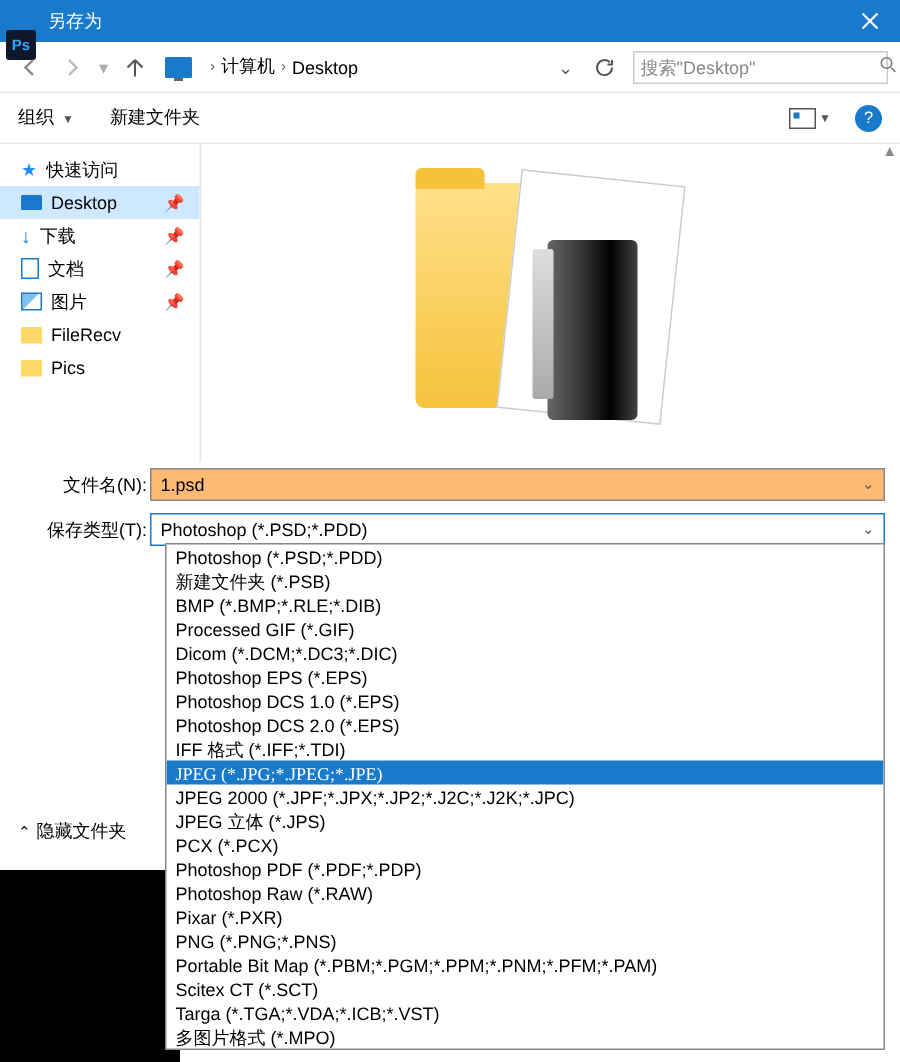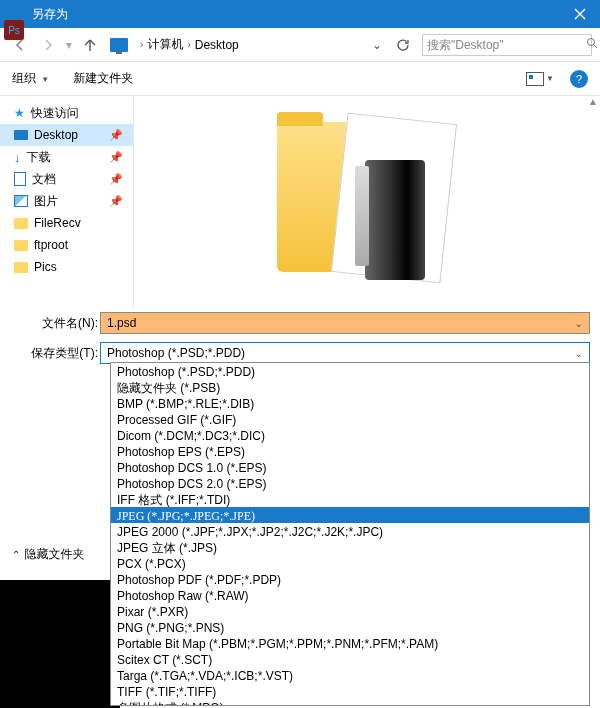--- a/index.html
+++ b/index.html
@@ -1,18 +1,18 @@
 <!DOCTYPE html>
 <html><head>
 <meta charset="utf-8">
 <style>
 * { margin: 0; padding: 0; box-sizing: border-box; font-family: "Microsoft YaHei", "Segoe UI", sans-serif; }
 body { background: #fff; width: 600px; height: 708px; overflow: hidden; position: relative; }
 .titlebar { height: 28px; background: #1979ca; display: flex; align-items: center; color: #fff; font-size: 12px; }
-.titlebar .ps-icon { width: 20px; height: 20px; background: #7f1d1d; color:#31a8ff; display:flex; align-items:center; justify-content:center; font-size:10px; font-weight:normal; margin-left:4px; border-radius:2px;margin-top:32px;}
+.titlebar .ps-icon { width: 20px; height: 20px; background: #0f172a; color:#31a8ff; display:flex; align-items:center; justify-content:center; font-size:10px; font-weight:bold; margin-left:4px; border-radius:2px;margin-top:32px;}
 .titlebar .title { margin-left: 8px; flex: 1; }
 .titlebar .close { width: 40px; height: 28px; display:flex; align-items:center; justify-content:center; }
 .titlebar .close svg { stroke:#fff; }
 .navbar { height: 34px; display:flex; align-items:center; padding: 0 8px; border-bottom: 1px solid #e5e5e5; font-size: 12px; gap:4px; }
 .navbar .circ-btn { width:24px; height:24px; display:flex; align-items:center; justify-content:center; color:#888;}
 .navbar .arrow-up { color:#555; }
 .navbar .sep { color:#aaa; margin:0 2px;}
 .navbar .pc-icon { width:18px; height:14px; background:#1979ca; border-radius:1px; position:relative; margin-left:4px;}
 .navbar .pc-icon::after{content:"";position:absolute;bottom:-2px;left:6px;width:6px;height:2px;background:#666;}
 .navbar .path { display:flex; align-items:center; margin-left:4px; }
@@ -156,24 +156,20 @@
         <div class="ic-pic"></div>
         <span>图片</span>
         <span class="pin">📌</span>
       </div>
       <div class="item">
         <div class="ic-folder"></div>
         <span>FileRecv</span>
       </div>
       <div class="item">
         <div class="ic-folder"></div>
-        <span>ftproot</span>
-      </div>
-      <div class="item">
-        <div class="ic-folder"></div>
         <span>Pics</span>
       </div>
     </div>
   <div class="content">
     <div class="scroll">▲</div>
     <div class="folder-preview">
       <div class="big-folder"></div>
       <div class="papers"></div>
       <div class="phone"></div>
     </div>
@@ -190,40 +186,39 @@
 <div class="form-row">
   <div class="label">保存类型(T):</div>
   <div class="field blue">
     <span class="val">Photoshop (*.PSD;*.PDD)</span>
     <span class="dd">⌄</span>
   </div>
 </div>
 
 <div class="dropdown-list" id="ft-list">
     <div class="opt">Photoshop (*.PSD;*.PDD)</div>
-    <div class="opt">隐藏文件夹 (*.PSB)</div>
+    <div class="opt">新建文件夹 (*.PSB)</div>
     <div class="opt">BMP (*.BMP;*.RLE;*.DIB)</div>
     <div class="opt">Processed GIF (*.GIF)</div>
     <div class="opt">Dicom (*.DCM;*.DC3;*.DIC)</div>
     <div class="opt">Photoshop EPS (*.EPS)</div>
     <div class="opt">Photoshop DCS 1.0 (*.EPS)</div>
     <div class="opt">Photoshop DCS 2.0 (*.EPS)</div>
     <div class="opt">IFF 格式 (*.IFF;*.TDI)</div>
     <div class="opt highlight">JPEG (*.JPG;*.JPEG;*.JPE)</div>
     <div class="opt">JPEG 2000 (*.JPF;*.JPX;*.JP2;*.J2C;*.J2K;*.JPC)</div>
     <div class="opt">JPEG 立体 (*.JPS)</div>
     <div class="opt">PCX (*.PCX)</div>
     <div class="opt">Photoshop PDF (*.PDF;*.PDP)</div>
     <div class="opt">Photoshop Raw (*.RAW)</div>
     <div class="opt">Pixar (*.PXR)</div>
     <div class="opt">PNG (*.PNG;*.PNS)</div>
     <div class="opt">Portable Bit Map (*.PBM;*.PGM;*.PPM;*.PNM;*.PFM;*.PAM)</div>
     <div class="opt">Scitex CT (*.SCT)</div>
     <div class="opt">Targa (*.TGA;*.VDA;*.ICB;*.VST)</div>
-    <div class="opt">TIFF (*.TIF;*.TIFF)</div>
     <div class="opt">多图片格式 (*.MPO)</div>
   </div>
 
 <div class="bottom-left">
   <span class="caret">⌃</span>
   <span>隐藏文件夹</span>
 </div>
 
 <div class="black-strip"></div>
 

